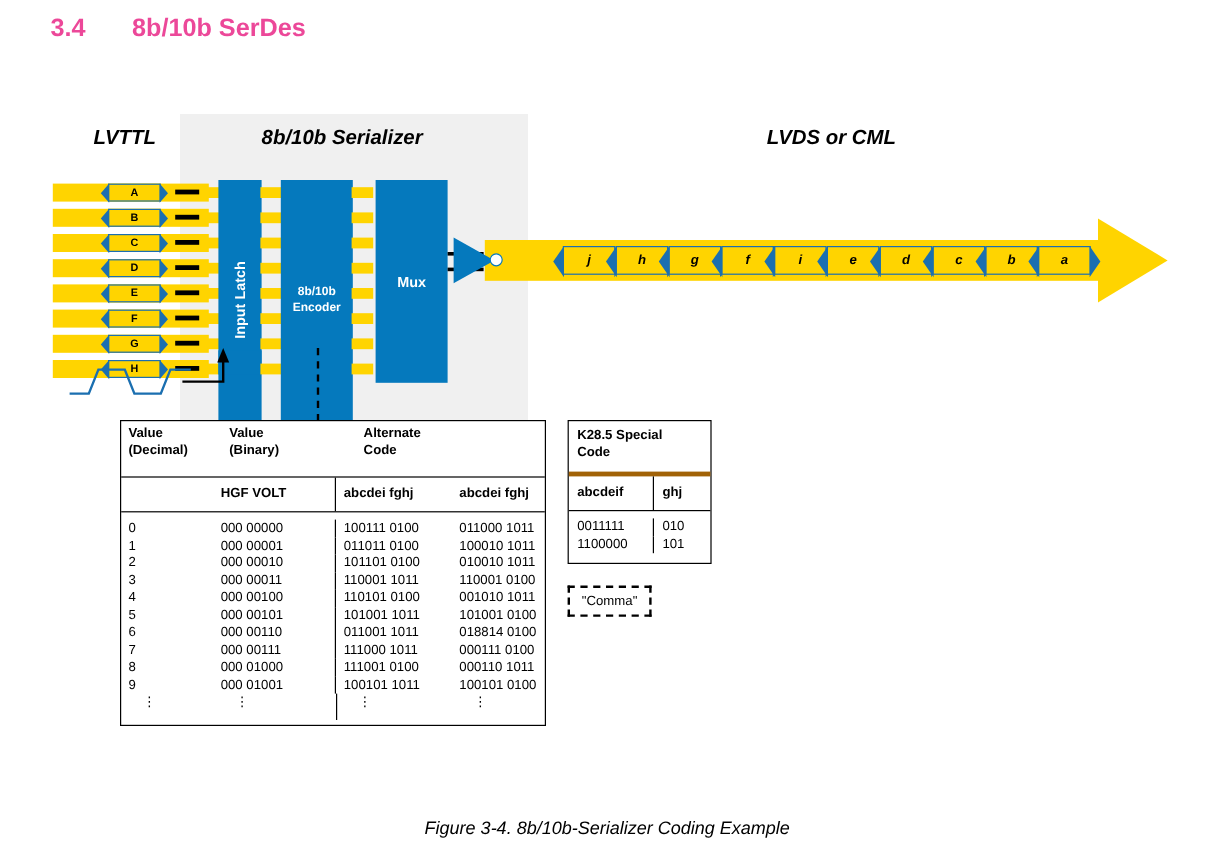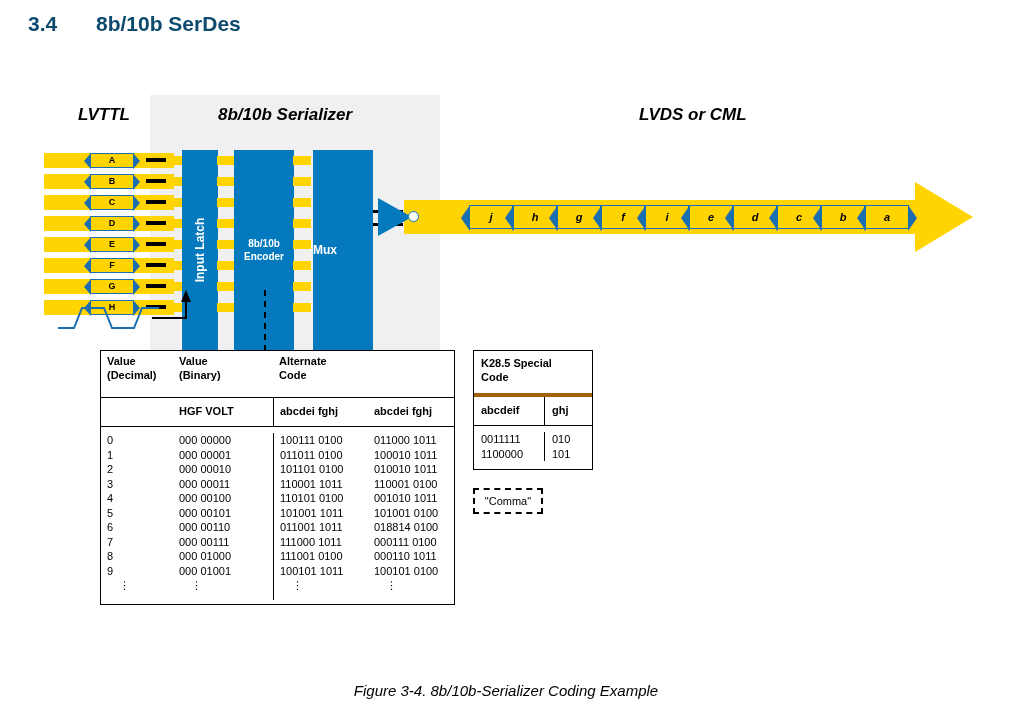--- a/index.html
+++ b/index.html
@@ -12,23 +12,23 @@
     background: #ffffff;
     font-family: "Liberation Sans", sans-serif;
     color: #000000;
     position: relative;
     overflow: hidden;
   }
 
   
   .heading {
     position: absolute;
-    left: 28px;
+    left: 42px;
     top: 12px;
-    color: #0c4a6e;
+    color: #ec4899;
     font-weight: bold;
     font-size: 21px;
     letter-spacing: 0px;
   }
   .heading .num { display: inline-block; width: 68px; }
 
   
   .figure {
     position: absolute;
     left: 0;
@@ -146,22 +146,22 @@
     transform: translate(-50%,-50%) rotate(-90deg);
     white-space: nowrap;
     font-size: 12px;
   }
   .blk-enc {
     left: 234px; top: 90px; width: 60px; height: 200px;
     display: flex; align-items: center; justify-content: center;
   }
   .blk-enc .t { line-height: 1.35; font-size: 10px; }
   .blk-mux {
-    left: 313px; top: 90px; width: 60px; height: 200px;
-    display: flex; align-items: center; justify-content: flex-start;
+    left: 313px; top: 90px; width: 60px; height: 169px;
+    display: flex; align-items: center; justify-content: center;
   }
   .blk-mux .t { font-size: 12px; }
   .latch-foot {
     position: absolute;
     left: 182px; top: 232px;
     width: 36px; height: 20px;
     background: #0579bd;
   }
 
   
@@ -243,21 +243,21 @@
   
   .tbl-main {
     position: absolute;
     left: 100px;
     top: 290px;
     width: 353px;
     border: 1px solid #000;
     background: #fff;
     font-size: 11px;
   }
-  .tbl-main .row { display: flex; }
+  .tbl-main .row { display: flex; gap: 12px; }
   .tbl-main .cell {
     padding: 4px 6px;
     box-sizing: border-box;
   }
   .c1 { width: 72px; }
   .c2 { width: 100px; }
   .c3 { width: 95px; border-left: 1px solid #000; }
   .c4 { width: 86px; }
   .hdr-row { border-bottom: 1px solid #000; height: 46px; }
   .hdr-row .cell { font-weight: bold; line-height: 1.25; }

